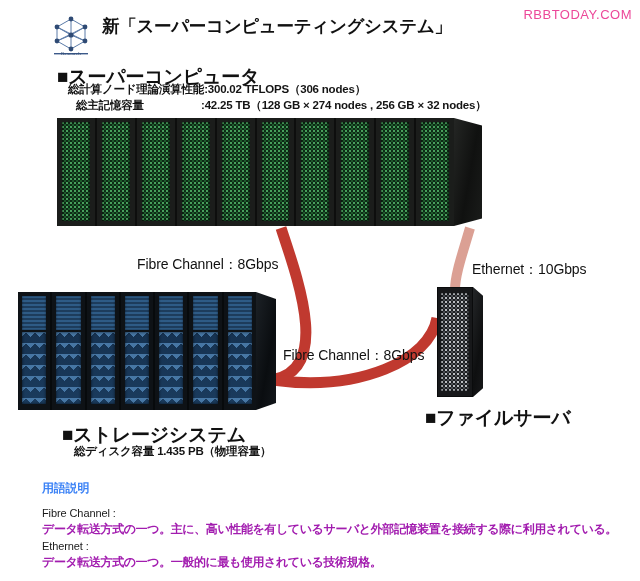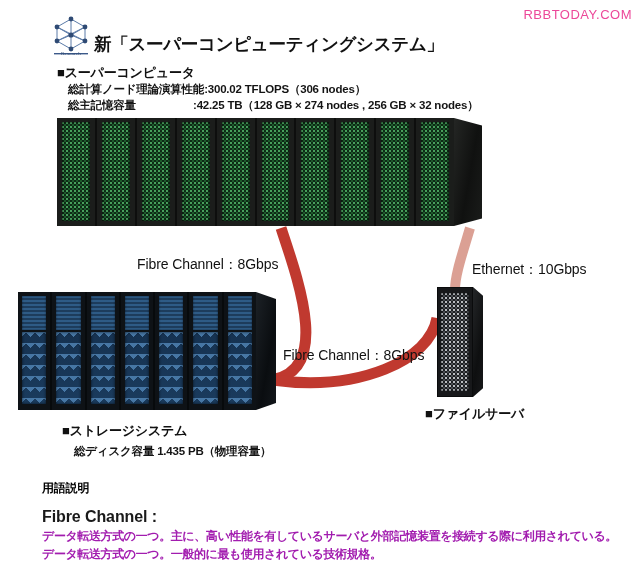--- a/index.html
+++ b/index.html
@@ -28,21 +28,22 @@
     font-family: "Liberation Sans", sans-serif;
     user-select: none;
   }
 
   
   #header {
     position: absolute;
     left: 48px;
     top: 14px;
     display: flex;
-    align-items: flex-end;
+    align-items: flex-start;
+    gap: 8px;
   }
   #logo {
     width: 46px;
     height: 42px;
     position: relative;
     flex: 0 0 auto;
   }
   #logo .logo-cap {
     position: absolute;
     left: 0; right: 0;
@@ -57,21 +58,21 @@
     font-size: 17.5px;
     font-weight: bold;
     letter-spacing: -0.3px;
     color: #111111;
     white-space: nowrap;
   }
 
   
   .sec-head {
     position: absolute;
-    font-size: 13px;
+    font-size: 19px;
     font-weight: bold;
     color: #111;
     white-space: nowrap;
     letter-spacing: -0.2px;
   }
   .spec-line {
     position: absolute;
     font-size: 11.5px;
     color: #141414;
     white-space: nowrap;
@@ -245,30 +246,29 @@
   
   #glossary {
     position: absolute;
     left: 42px;
     top: 480px;
     width: 580px;
   }
   #glossary .g-title {
     font-size: 12px;
     font-weight: bold;
-    color: #000000;
+    color: #3b82f6;
     margin-bottom: 9px;
     letter-spacing: -0.2px;
   }
   #glossary .g-term {
-    font-size: 16px;
+    font-size: 11px;
     color: #1a1a1a;
     letter-spacing: -0.1px;
     line-height: 1.35;
-    font-weight: bold;
   }
   #glossary .g-def {
     font-size: 12px;
     color: #a21caf;
     font-weight: bold;
     letter-spacing: -0.4px;
     line-height: 1.45;
     margin-bottom: 1px;
   }
 </style>
@@ -299,21 +299,21 @@
   </div>
   <div id="title-text">新「スーパーコンピューティングシステム」</div>
 </div>
 
 <div class="sec-head" style="left:57px; top:64px;">■スーパーコンピュータ</div>
 
 <div class="spec-line" style="left:68px; top:82px;">
   <span class="lbl">総計算ノード理論演算性能</span><span class="val">:300.02 TFLOPS（306 nodes）</span>
 </div>
 
-<div class="spec-line" style="left:68px; top:98px;">
+<div class="spec-line" style="left:76px; top:98px;">
   <span class="lbl" style="width:125px;">総主記憶容量</span><span class="val">:42.25 TB（128 GB × 274 nodes , 256 GB × 32 nodes）</span>
 </div>
 
 <div id="supercomputer">
   <div id="sc-front">
     <div class="sc-rack">
         <div class="panel"></div>
       </div>
     <div class="sc-rack">
         <div class="panel"></div>
@@ -402,14 +402,15 @@
   </div>
   <div id="fs-side"></div>
 </div>
 
 <div class="sec-head" style="left:425px; top:405px;">■ファイルサーバ</div>
 
 <div id="glossary">
   <div class="g-title">用語説明</div>
   <div class="g-term">Fibre Channel :</div>
   <div class="g-def">データ転送方式の一つ。主に、高い性能を有しているサーバと外部記憶装置を接続する際に利用されている。</div>
+  <div class="g-term">Ethernet :</div>
   <div class="g-def">データ転送方式の一つ。一般的に最も使用されている技術規格。</div>
 </div>
 
 </body></html>

